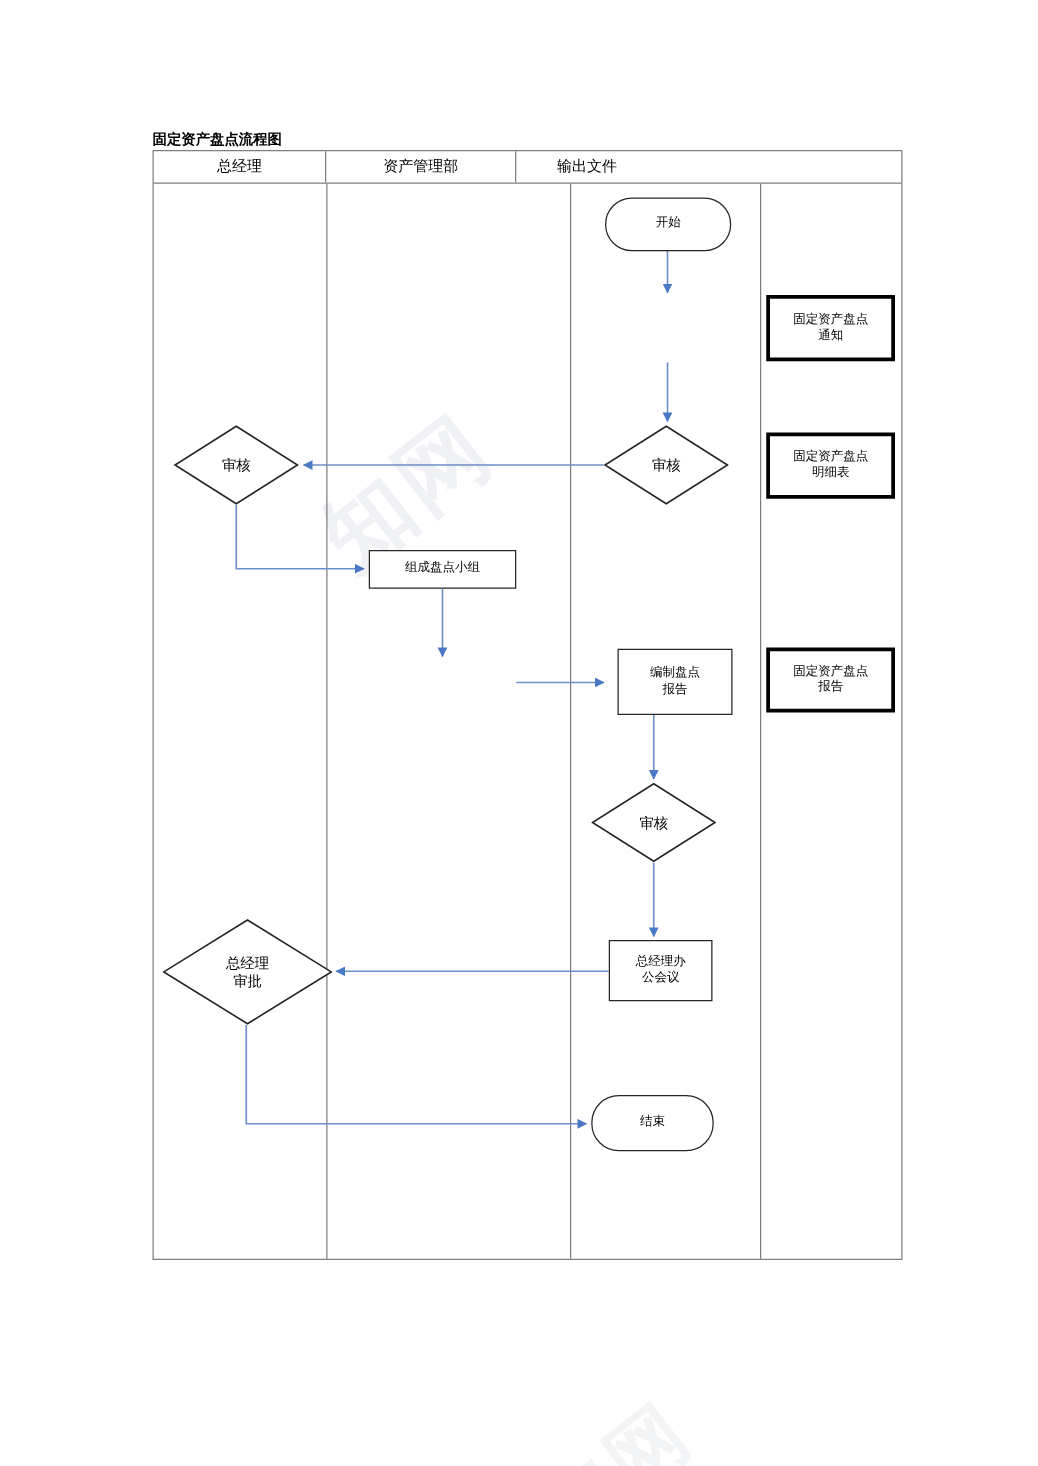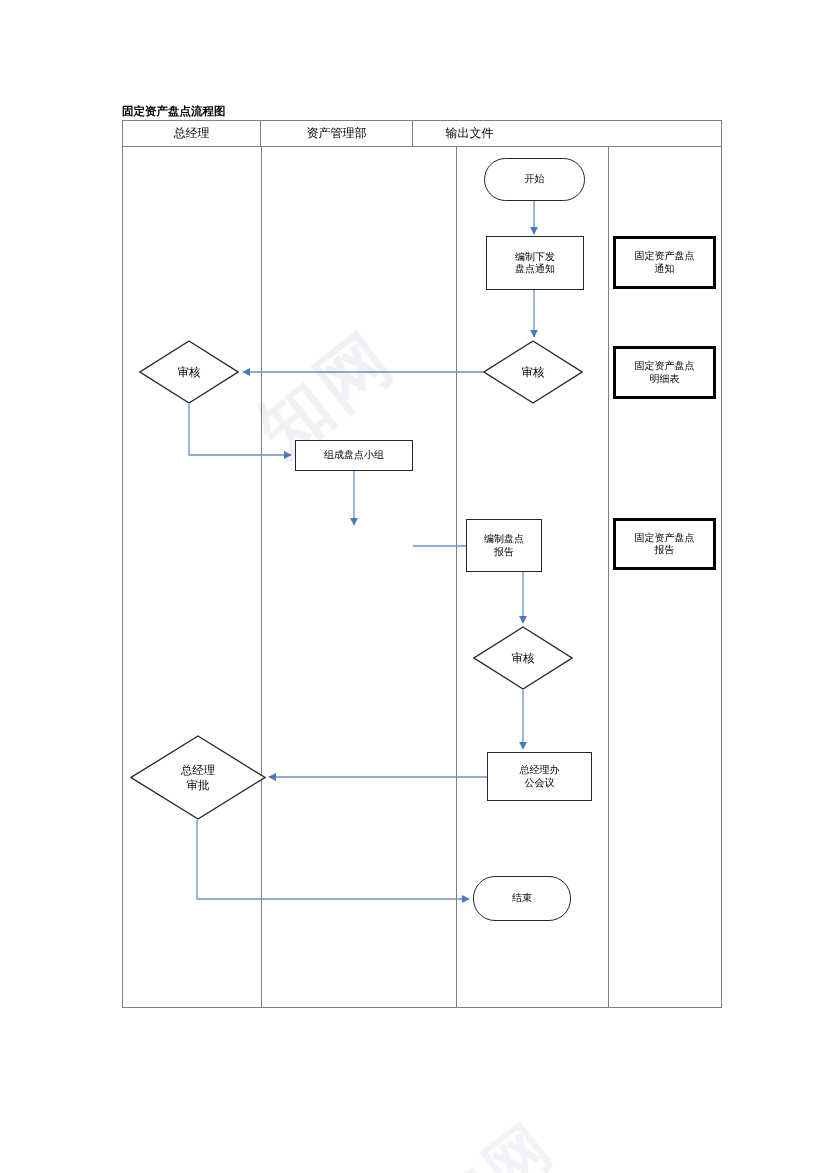--- a/index.html
+++ b/index.html
@@ -210,24 +210,20 @@
       <path d="M487,777 L269,777"></path>
 
       <path d="M197,820 L197,899 L469,899"></path>
     </g>
   </svg>
 
   <div class="node term" style="left:484px; top:158px; width:101px; height:43px;">
     <span>开始</span>
   </div>
 
-  <div class="node proc" style="left:486px; top:236px; width:98px; height:54px;">
-    <span>编制下发
-盘点通知</span>
-  </div>
 
   <div class="node doc" style="left:613px; top:236px; width:103px; height:53px;">
     <span>固定资产盘点
 通知</span>
   </div>
 
   <div class="dec-wrap" style="left:483px; top:340px; width:100px; height:64px;">
     <svg width="100" height="64">
       <polygon points="50,1 99,32 50,63 1,32" fill="#ffffff" stroke="#262626" stroke-width="1.3"></polygon>
     </svg>
@@ -244,38 +240,38 @@
   <div class="node doc" style="left:613px; top:346px; width:103px; height:53px;">
     <span>固定资产盘点
 明细表</span>
   </div>
 
   <div class="node proc" style="left:295px; top:440px; width:118px; height:31px;">
     <span>组成盘点小组</span>
   </div>
 
 
-  <div class="node proc" style="left:466px; top:519px; width:76px; height:53px;text-align:center;">
+  <div class="node proc" style="left:494px; top:519px; width:92px; height:53px;text-align:center;">
     <span>编制盘点
 报告</span>
   </div>
 
   <div class="node doc" style="left:613px; top:518px; width:103px; height:52px;">
     <span>固定资产盘点
 报告</span>
   </div>
 
   <div class="dec-wrap" style="left:473px; top:626px; width:100px; height:64px;">
     <svg width="100" height="64">
       <polygon points="50,1 99,32 50,63 1,32" fill="#ffffff" stroke="#262626" stroke-width="1.3"></polygon>
     </svg>
     <div class="dec-label">审核</div>
   </div>
 
-  <div class="node proc" style="left:487px; top:752px; width:105px; height:49px;">
+  <div class="node proc" style="left:487px; top:752px; width:83px; height:49px;">
     <span>总经理办
 公会议</span>
   </div>
 
   <div class="dec-wrap" style="left:130px; top:735px; width:136px; height:85px;">
     <svg width="136" height="85">
       <polygon points="68,1 135,42.5 68,84 1,42.5" fill="#ffffff" stroke="#262626" stroke-width="1.3"></polygon>
     </svg>
     <div class="dec-label">总经理
 审批</div>

